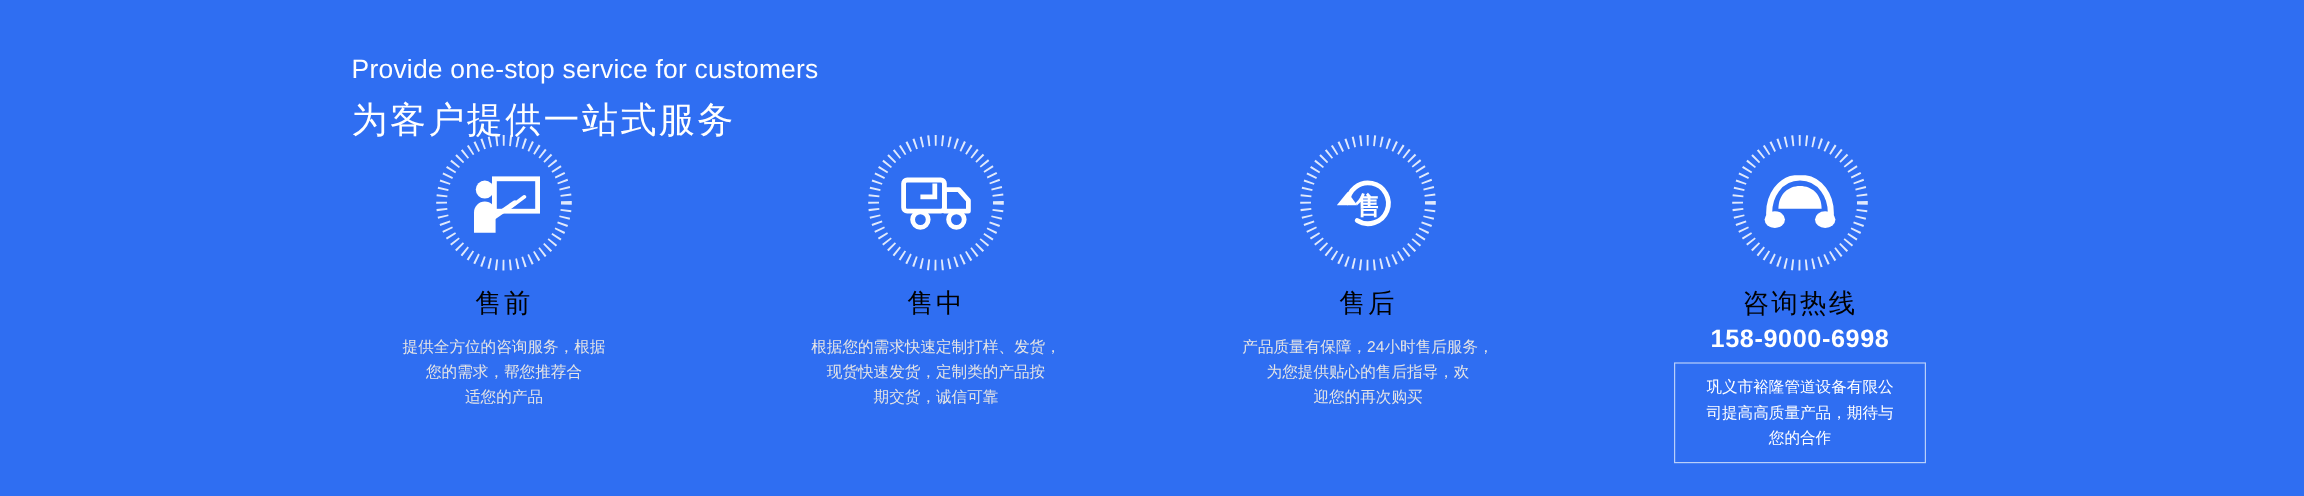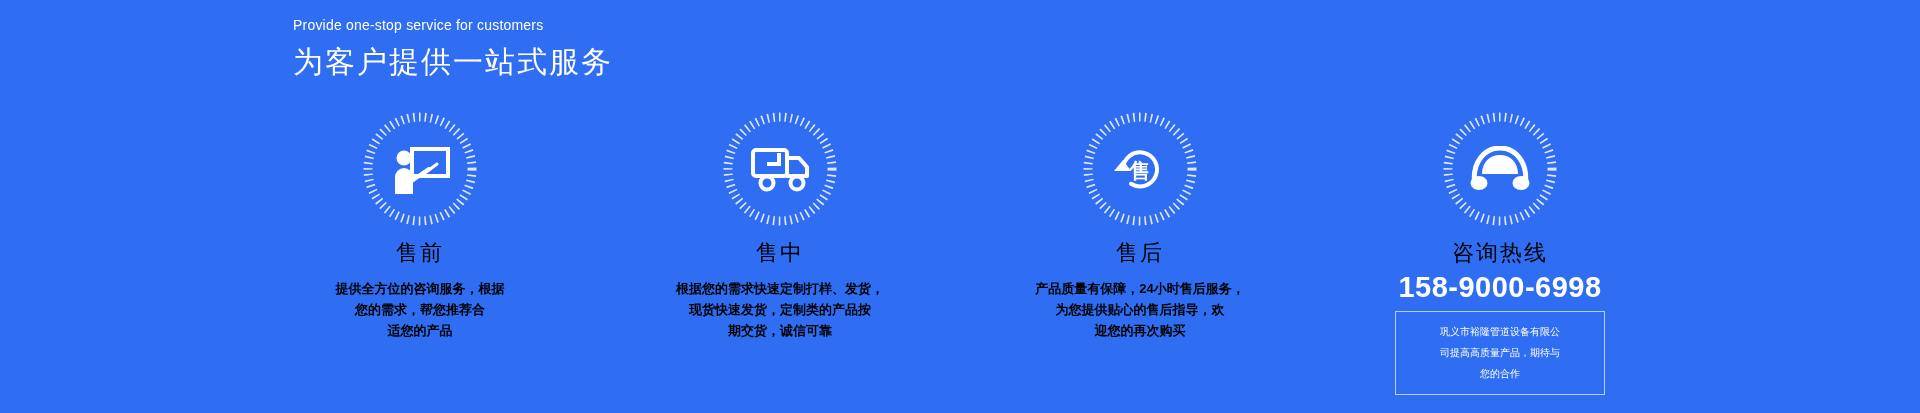--- a/index.html
+++ b/index.html
@@ -23,26 +23,27 @@
     background: #2f6ef2;
   }
 
   
   .heading-block {
     position: absolute;
     left: 293px;
     top: 16px;
   }
   .subtitle {
-    font-size: 14px;
+    font-size: 22px;
     font-weight: 400;
     letter-spacing: 0.2px;
     color: #ffffff;
     line-height: 1.3;
     white-space: nowrap;
+    margin-top: 28px;
   }
   .title {
     margin-top: 10px;
     font-size: 30px;
     font-weight: 400;
     letter-spacing: 2px;
     color: #ffffff;
     line-height: 1.2;
     white-space: nowrap;
   }
@@ -98,43 +99,43 @@
     margin-top: 12px;
     font-size: 22px;
     font-weight: 400;
     letter-spacing: 2px;
     color: #000000;
     line-height: 1.2;
   }
   .col-desc {
     margin-top: 12px;
     font-size: 13px;
-    font-weight: 700;
+    font-weight: 400;
     line-height: 21px;
-    color: #000000;
+    color: #e5e5e5;
     max-width: 250px;
   }
   .col-desc div {
     white-space: nowrap;
   }
 
   
   .phone-number {
     margin-top: 4px;
-    font-size: 29px;
+    font-size: 21px;
     font-weight: bold;
     letter-spacing: 0.5px;
     color: #ffffff;
     line-height: 1.2;
   }
   .info-box {
     margin-top: 6px;
     border: 1px solid #b9cffa;
     padding: 9px 14px 10px 14px;
-    font-size: 10px;
+    font-size: 13px;
     line-height: 21px;
     color: #ffffff;
     width: 180px;
     box-sizing: content-box;
   }
   .info-box div {
     white-space: nowrap;
   }
 </style>
 </head>

